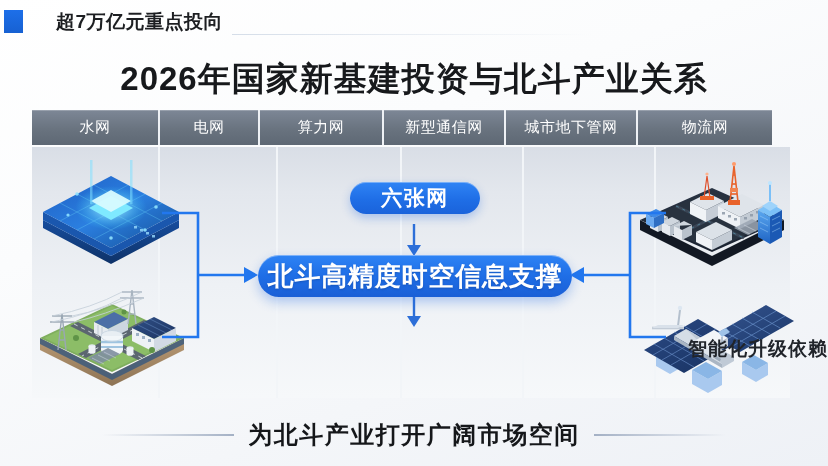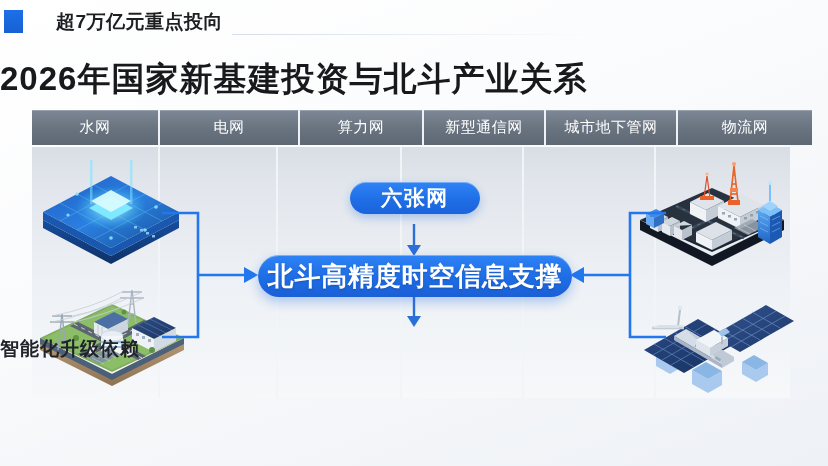--- a/index.html
+++ b/index.html
@@ -15,21 +15,21 @@
   
   .topbar{position:absolute;left:0;top:0;width:828px;height:46px;}
   .accent-square{position:absolute;left:4px;top:10px;width:19px;height:23px;
     background:linear-gradient(180deg,#1d6fe9,#1761d2);}
   .badge-text{position:absolute;left:32px;top:8px;font-size:19px;font-weight:bold;
     color:#1d1f22;letter-spacing:.5px;line-height:28px;margin-left:24px;}
   .topbar-rule{position:absolute;left:232px;top:34px;width:360px;height:1px;
     background:linear-gradient(90deg,rgba(180,195,215,.55),rgba(180,195,215,0));}
 
   
-  .title{position:absolute;left:0;top:57px;width:828px;text-align:left;
+  .title{position:absolute;left:0;top:57px;width:828px;text-align:center;
     font-size:33px;font-weight:bold;color:#17191c;letter-spacing:1px;
     text-shadow:0 1px 1px rgba(255,255,255,.8);}
 
   
   .panel{position:absolute;left:32px;top:110px;width:758px;height:288px;}
 
   .tabrow{position:absolute;left:0;top:0;width:758px;height:35px;display:flex;}
   .tab{flex:0 0 auto;height:35px;display:flex;align-items:center;justify-content:center;
     background:linear-gradient(180deg,#7d8796 0%,#69737f 55%,#5e6874 100%);
     color:#ffffff;font-size:15px;font-weight:normal;letter-spacing:.5px;
@@ -58,21 +58,21 @@
     display:flex;align-items:center;justify-content:center;}
   .pill span{color:#fff;font-size:21px;font-weight:bold;letter-spacing:1.5px;}
 
   .mainbar{position:absolute;left:258px;top:255px;width:314px;height:42px;border-radius:21px;
     background:linear-gradient(180deg,#2d83f5 0%,#1f6ee6 50%,#1a5fd6 100%);
     box-shadow:0 5px 12px rgba(29,104,226,.32),inset 0 1px 0 rgba(255,255,255,.38);
     display:flex;align-items:center;justify-content:center;}
   .mainbar span{color:#fff;font-size:26px;font-weight:bold;letter-spacing:.8px;
     text-shadow:0 1px 2px rgba(10,50,120,.35);}
 
-  .subtext{position:absolute;left:0;top:336px;width:828px;text-align:left;
+  .subtext{position:absolute;left:0;top:336px;width:828px;text-align:right;
     font-size:19px;font-weight:bold;color:#20242a;letter-spacing:1px;}
 
   svg.conn{position:absolute;overflow:visible;}
   #conn-left{left:160px;top:195px;}
   #conn-right{left:568px;top:195px;}
   #conn-down1{left:404px;top:224px;}
   #conn-down2{left:404px;top:295px;}
 
   
   .footer{position:absolute;left:0;top:412px;width:828px;height:46px;
@@ -92,21 +92,21 @@
     <div class="badge-text">超7万亿元重点投向</div>
     <div class="topbar-rule"></div>
   </div>
 
   <div class="title">2026年国家新基建投资与北斗产业关系</div>
 
   <div class="panel">
 
     <div class="tabrow">
       <div class="tab" style="width:128px">水网</div>
-      <div class="tab" style="width:140px">电网</div>
+      <div class="tab" style="width:100px">电网</div>
       <div class="tab" style="width:124px">算力网</div>
       <div class="tab" style="width:122px">新型通信网</div>
       <div class="tab" style="width:132px">城市地下管网</div>
       <div class="tab" style="width:134px">物流网</div>
     </div>
 
     <div class="body">
       <div class="col" style="width:128px"></div>
       <div class="col" style="width:118px"></div>
       <div class="col" style="width:124px"></div>
@@ -470,14 +470,19 @@
   <div class="pill">
     <span>六张网</span>
   </div>
 
   <div class="mainbar">
     <span>北斗高精度时空信息支撑</span>
   </div>
 
   <div class="subtext">智能化升级依赖</div>
 
+  <div class="footer">
+    <div class="fline"></div>
+    <div class="footer-text">为北斗产业打开广阔市场空间</div>
+    <div class="fline r"></div>
+  </div>
 
 </div>
 
 </body></html>

